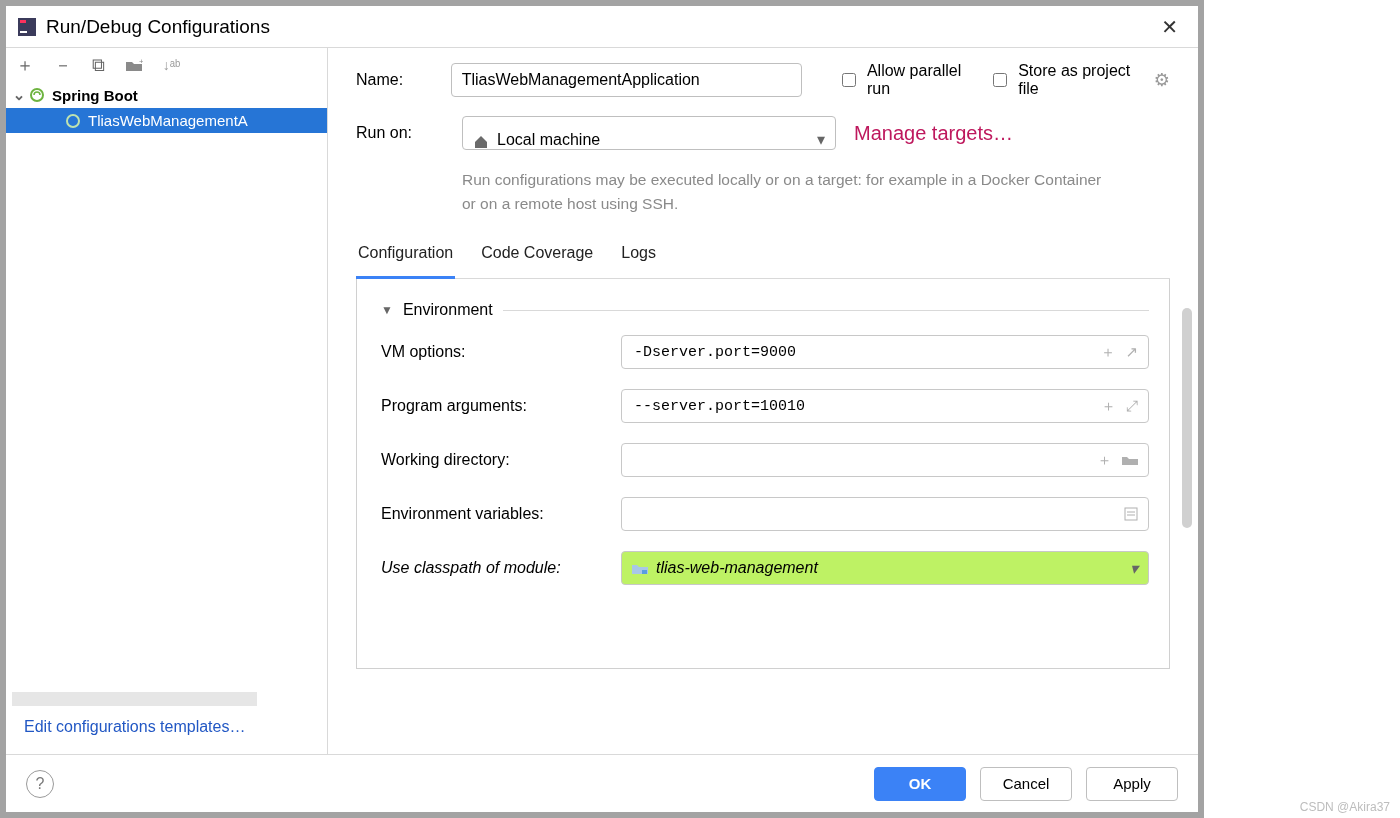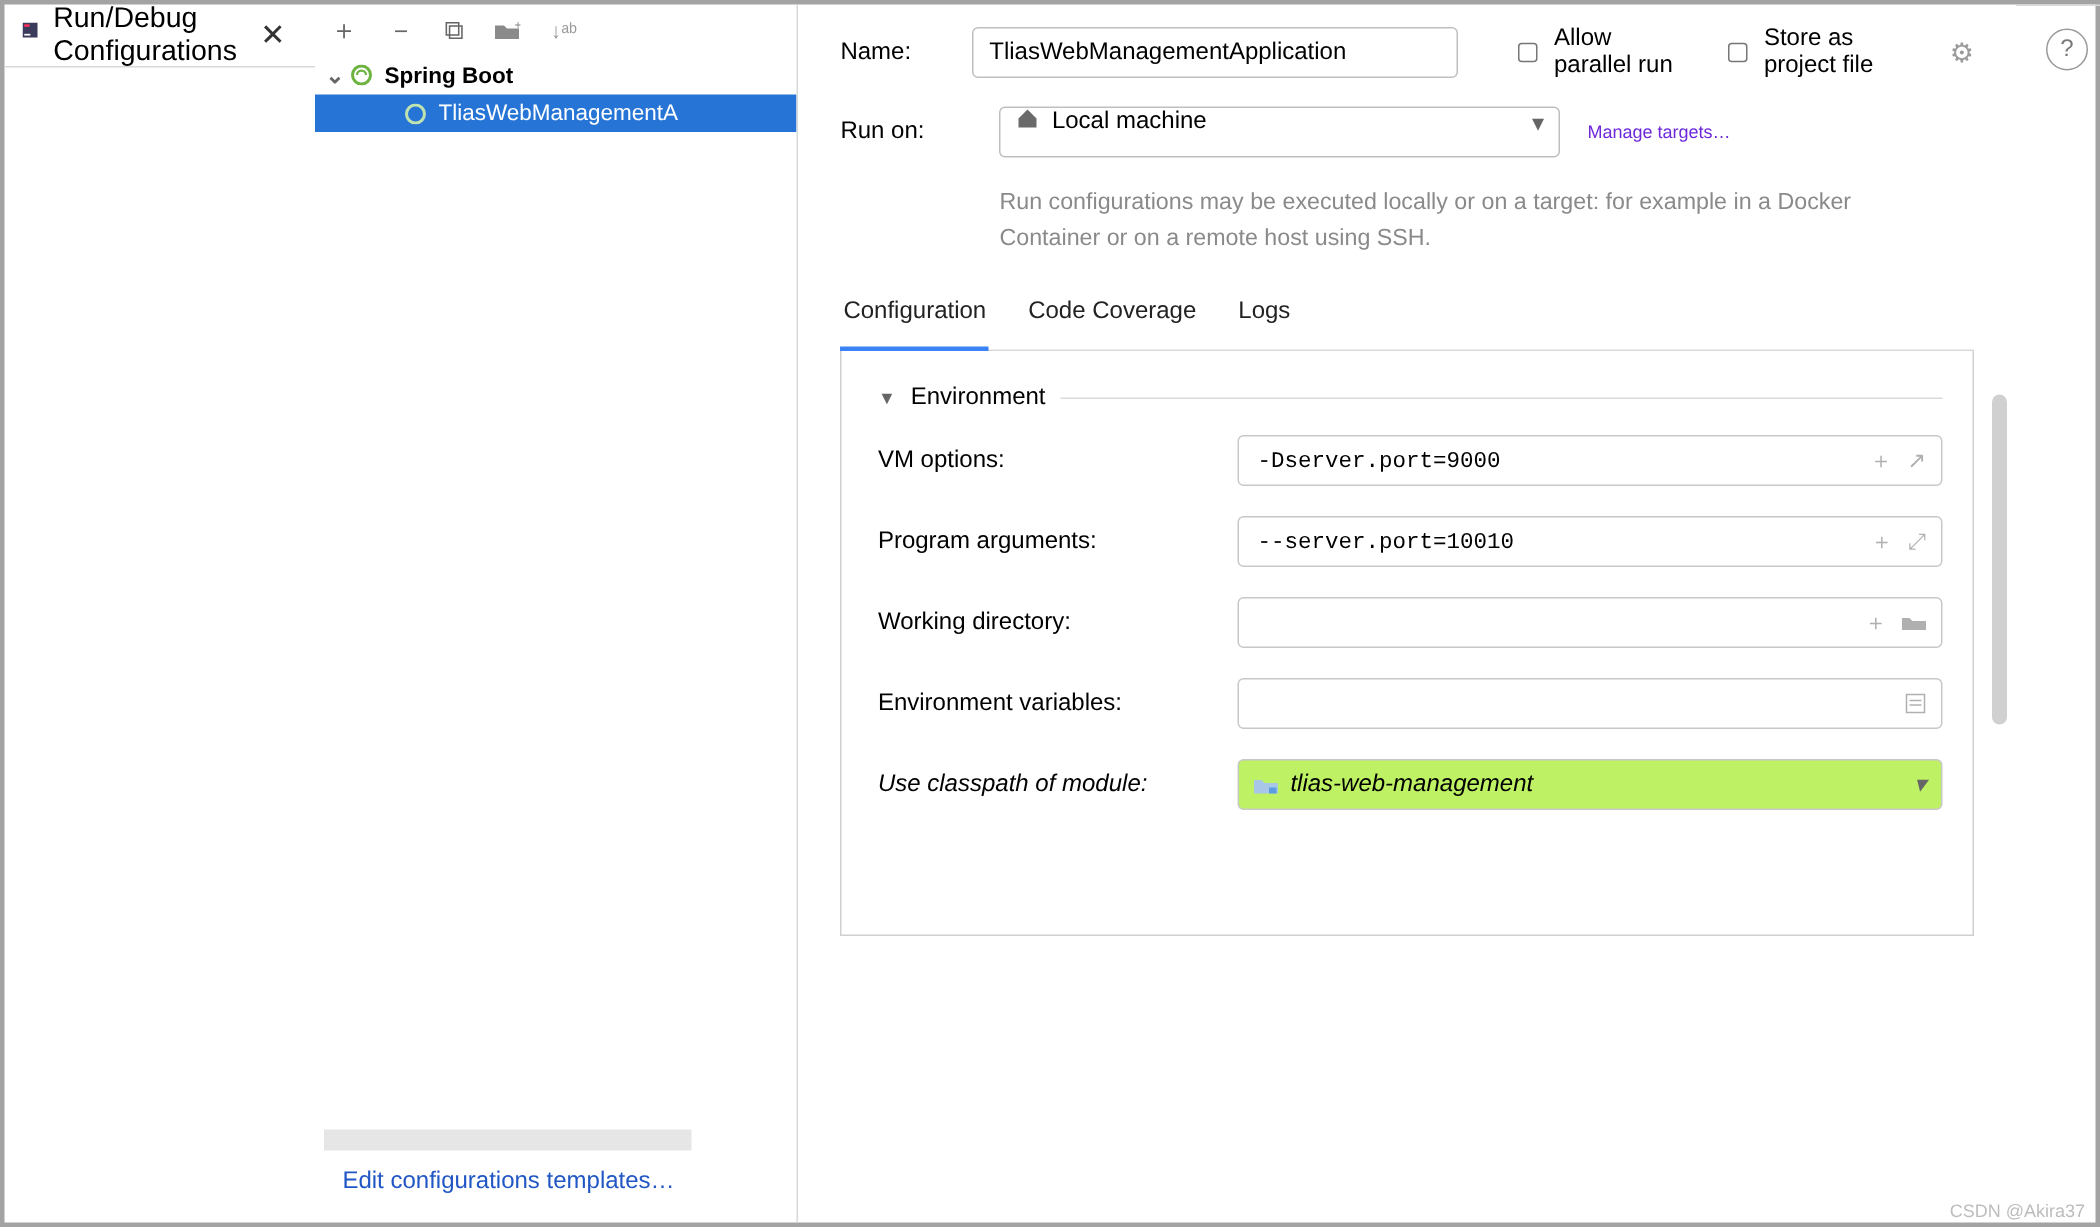--- a/index.html
+++ b/index.html
@@ -1,17 +1,17 @@
 <!DOCTYPE html>
 <html><head>
 <meta charset="utf-8">
 <style>
   * { box-sizing: border-box; font-family: "Segoe UI", Arial, sans-serif; }
   body { margin: 0; background: #fff; color: #000; font-size: 14px; }
-  .window { width: 1400px; height: 818px; border: 3px solid #a3a3a3; display: flex; flex-direction: row; }
+  .window { width: 1204px; height: 818px; border: 6px solid #a3a3a3; display: flex; flex-direction: column; }
   .titlebar { height: 42px; display: flex; align-items: center; padding: 0 12px; border-bottom: 1px solid #d9d9d9; font-size: 19px; }
   .titlebar .app-icon { width: 18px; height: 18px; margin-right: 10px; }
   .titlebar .close { margin-left: auto; font-size: 20px; cursor: pointer; color: #333; padding: 4px 8px; }
   .body { flex: 1; display: flex; min-height: 0; }
   .sidebar { width: 322px; border-right: 1px solid #d9d9d9; display: flex; flex-direction: column; }
   .toolbar { height: 34px; display: flex; align-items: center; gap: 20px; padding: 0 10px; color: #666; }
   .toolbar span { cursor: pointer; font-size: 18px; line-height: 1; }
   .tree { flex: 1; overflow: hidden; }
   .tree-node { padding: 4px 6px; display: flex; align-items: center; gap: 4px; font-size: 15px; }
   .tree-node.root { font-weight: 700; }
@@ -22,23 +22,23 @@
   .tmpl-link { padding: 12px 18px 18px; }
   .tmpl-link a { color: #2157c4; text-decoration: none; font-size: 16px; cursor: pointer; }
   .main { flex: 1; padding: 14px 28px 8px 28px; overflow: hidden; position: relative; }
   .row { display: flex; align-items: center; margin-bottom: 18px; gap: 18px; }
   .row label.lbl { width: 88px; font-size: 16px; }
   .text-input { height: 34px; border: 1px solid #bfbfbf; border-radius: 4px; padding: 0 10px; font-size: 16px; background:#fff; }
   .name-input { width: 400px; }
   .chk { display: flex; align-items: center; gap: 8px; font-size: 16px; }
   .chk input { width: 16px; height: 16px; }
   .gear { color: #9a9a9a; font-size: 18px; }
-  .runon-select { width: 374px; height: 34px; border: 1px solid #bfbfbf; border-radius: 4px; display: flex; align-items: flex-start; padding: 0 10px; gap: 8px; font-size: 16px; background:#fff; cursor:pointer; }
+  .runon-select { width: 374px; height: 34px; border: 1px solid #bfbfbf; border-radius: 4px; display: flex; align-items: flex-end; padding: 0 10px; gap: 8px; font-size: 16px; background:#fff; cursor:pointer; }
   .runon-select .dd { margin-left: auto; color: #666; }
-  .link { color: #6d28d9; font-size: 12px; cursor: pointer; }
+  .link { color: #be185d; font-size: 20px; cursor: pointer; }
   .hint { color: #8a8a8a; font-size: 15.5px; line-height: 1.55; margin: 4px 16px 22px 106px; max-width: 640px; }
   .tabs { display: flex; gap: 24px; border-bottom: 1px solid #d9d9d9; font-size: 16px; }
   .tab { padding: 6px 2px 14px; cursor: pointer; color: #222; }
   .tab.active { border-bottom: 3px solid #3b82f6; margin-bottom: -1px; }
   .panel { border: 1px solid #d0d0d0; border-top: none; padding: 18px 20px 12px 24px; height: 390px; overflow:hidden; }
   .frow { display: flex; align-items: center; margin-bottom: 20px; }
   .frow .flabel { width: 240px; font-size: 16px; }
   .frow .fval { flex: 1; display: flex; align-items: center; gap: 10px; }
   .field { flex: 1; height: 34px; border: 1px solid #c8c8c8; border-radius: 4px; display: flex; align-items: center; padding: 0 10px; background: #fff; position: relative; }
   .field input { border: none; outline: none; flex: 1; font-family: "Consolas","Courier New",monospace; font-size: 15px; background: transparent; }

